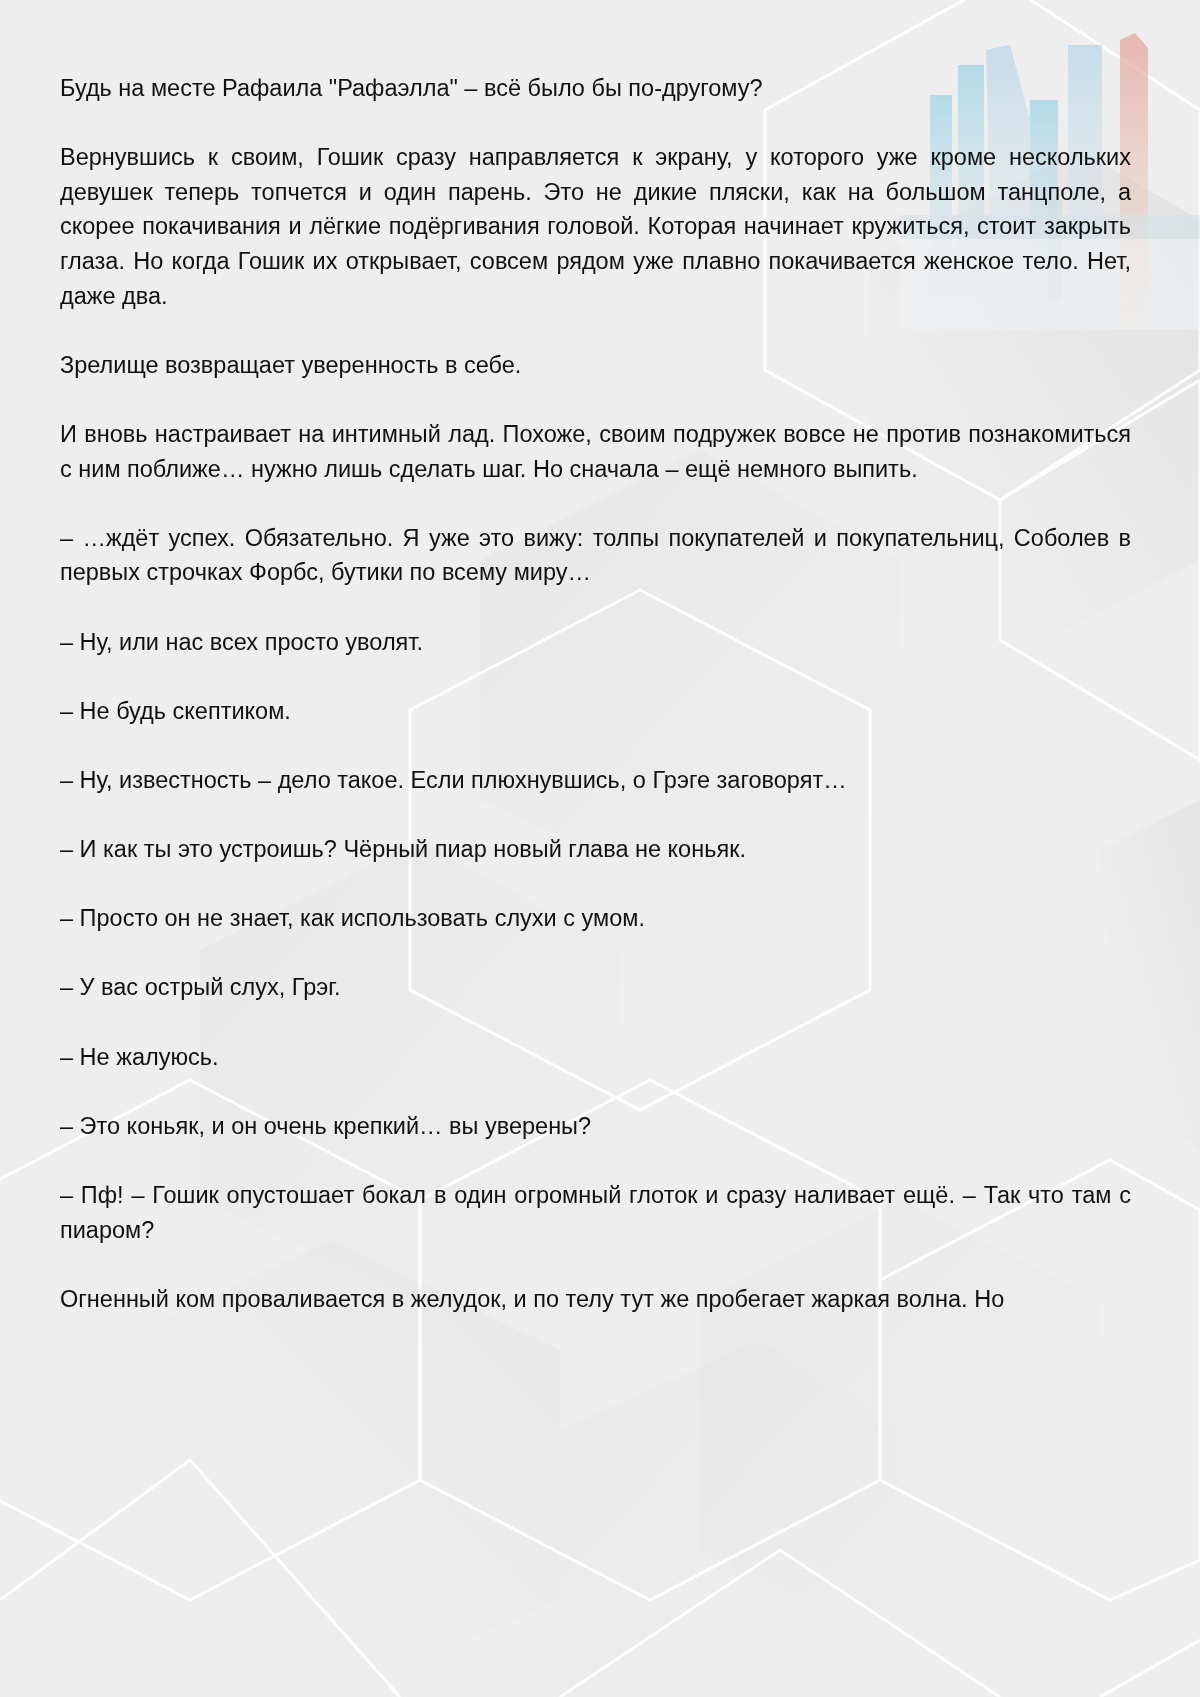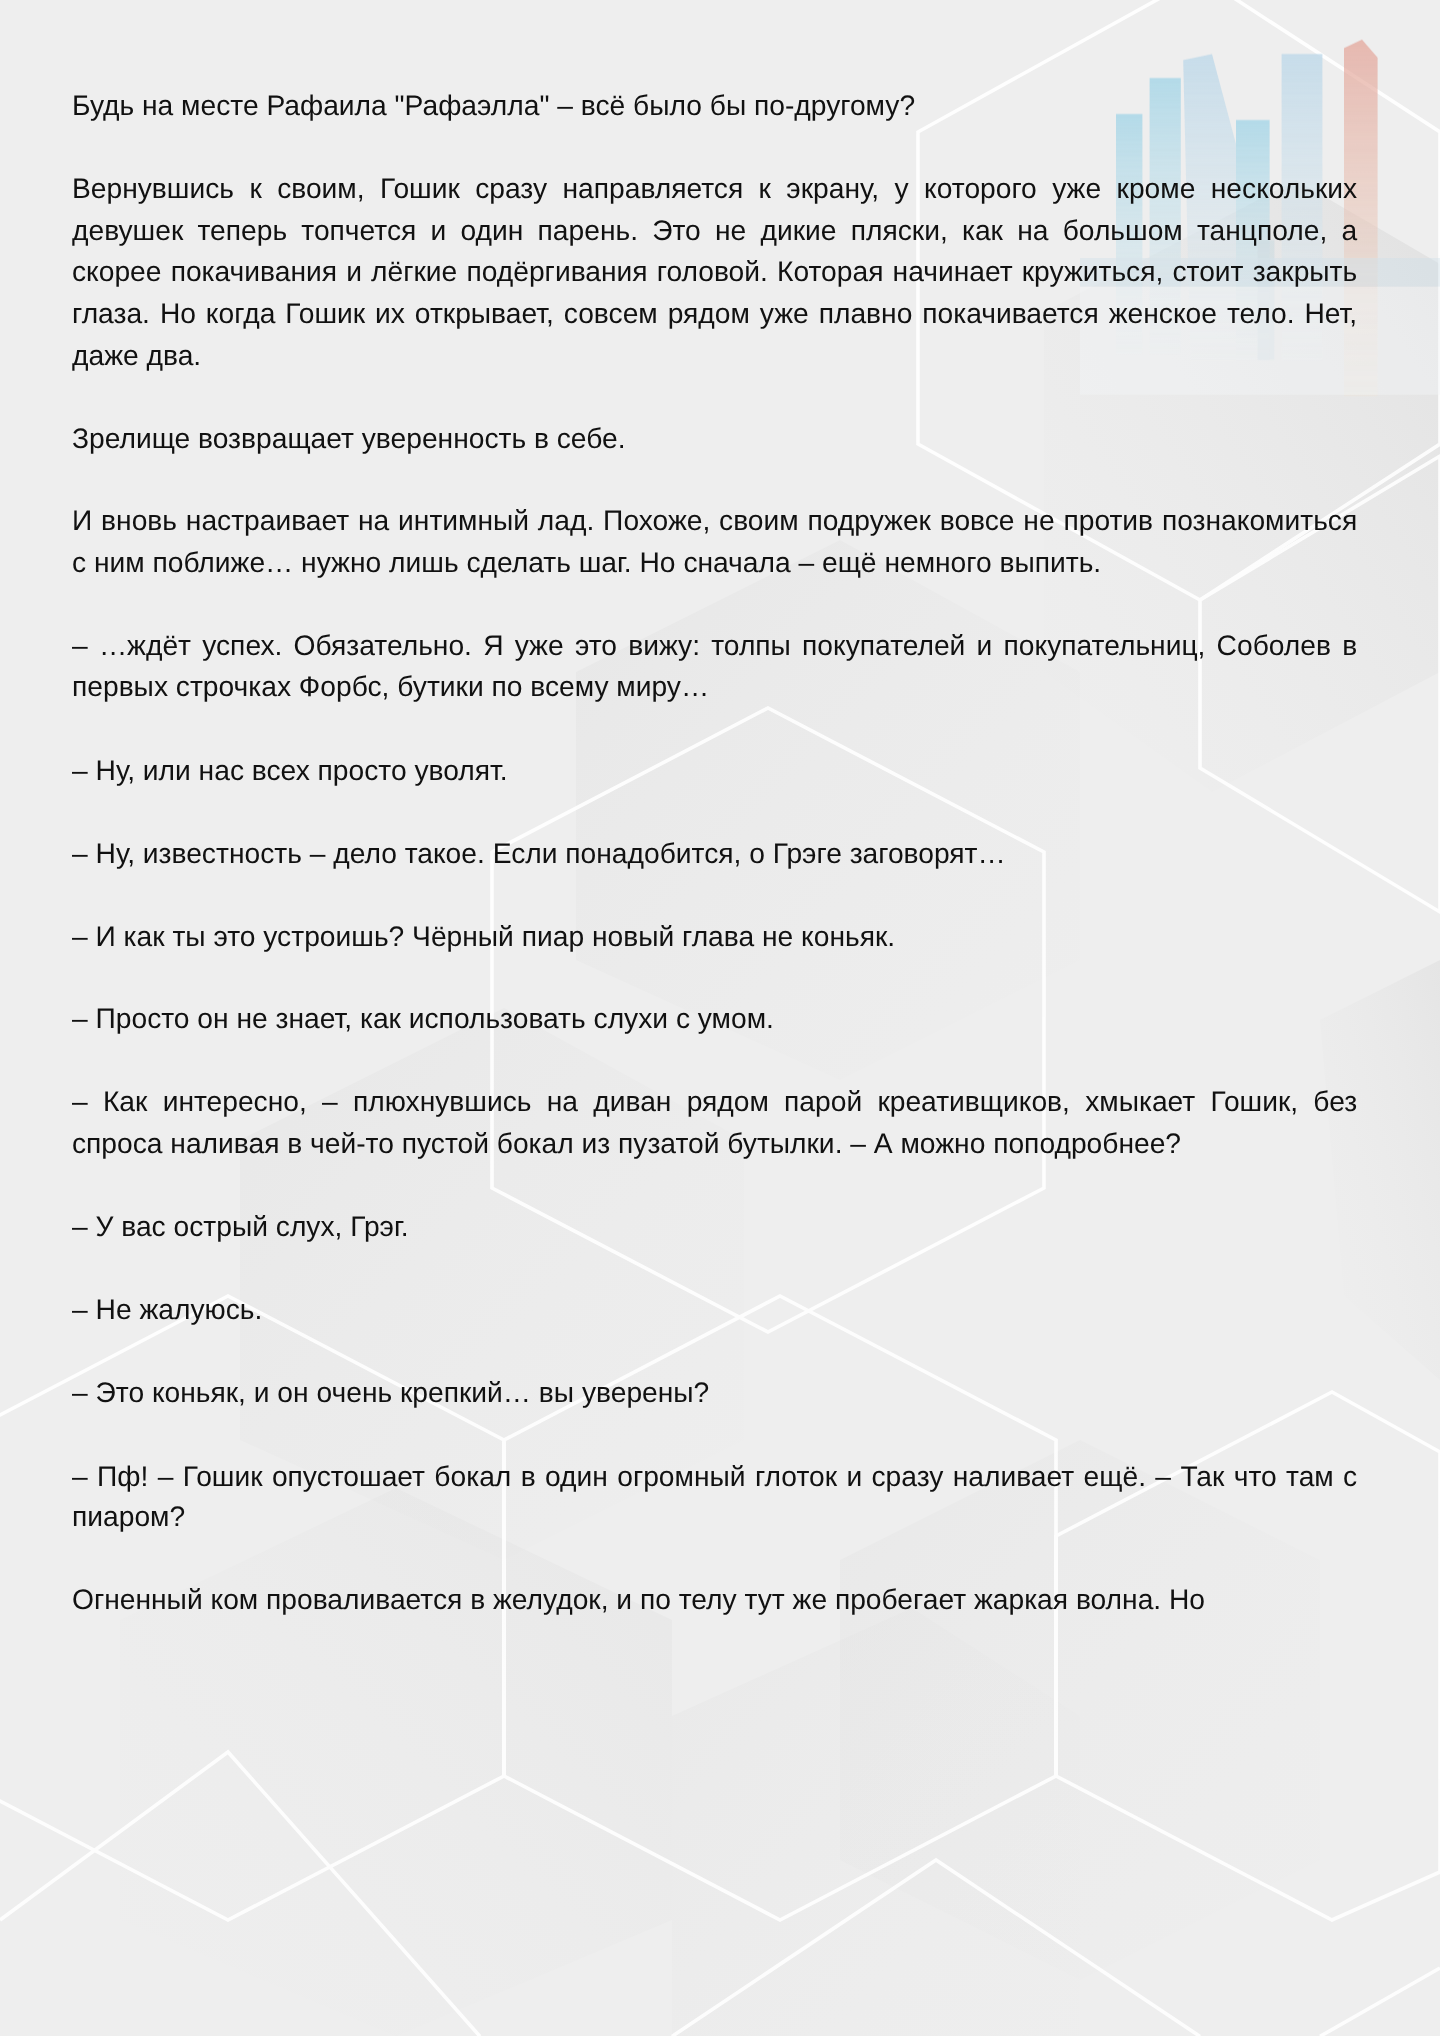--- a/index.html
+++ b/index.html
@@ -97,22 +97,22 @@
   </g>
 </svg>
 
 <main class="page">
   <p class="para">Будь на месте Рафаила "Рафаэлла" – всё было бы по-другому?</p>
   <p class="para">Вернувшись к своим, Гошик сразу направляется к экрану, у которого уже кроме нескольких девушек теперь топчется и один парень. Это не дикие пляски, как на большом танцполе, а скорее покачивания и лёгкие подёргивания головой. Которая начинает кружиться, стоит закрыть глаза. Но когда Гошик их открывает, совсем рядом уже плавно покачивается женское тело. Нет, даже два.</p>
   <p class="para">Зрелище возвращает уверенность в себе.</p>
   <p class="para">И вновь настраивает на интимный лад. Похоже, своим подружек вовсе не против познакомиться с ним поближе… нужно лишь сделать шаг. Но сначала – ещё немного выпить.</p>
   <p class="para">– …ждёт успех. Обязательно. Я уже это вижу: толпы покупателей и покупательниц, Соболев в первых строчках Форбс, бутики по всему миру…</p>
   <p class="para">– Ну, или нас всех просто уволят.</p>
-  <p class="para">– Ну, известность – дело такое. Если понадобится, о Грэге заговорят…</p>
+  <p class="para">– Не будь скептиком.</p>
+  <p class="para">– Ну, известность – дело такое. Если плюхнувшись, о Грэге заговорят…</p>
   <p class="para">– И как ты это устроишь? Чёрный пиар новый глава не коньяк.</p>
   <p class="para">– Просто он не знает, как использовать слухи с умом.</p>
-  <p class="para">– Как интересно, – плюхнувшись на диван рядом парой креативщиков, хмыкает Гошик, без спроса наливая в чей-то пустой бокал из пузатой бутылки. – А можно поподробнее?</p>
   <p class="para">– У вас острый слух, Грэг.</p>
   <p class="para">– Не жалуюсь.</p>
   <p class="para">– Это коньяк, и он очень крепкий… вы уверены?</p>
   <p class="para">– Пф! – Гошик опустошает бокал в один огромный глоток и сразу наливает ещё. – Так что там с пиаром?</p>
   <p class="para last">Огненный ком проваливается в желудок, и по телу тут же пробегает жаркая волна. Но</p>
 </main>
 
 </body></html>

